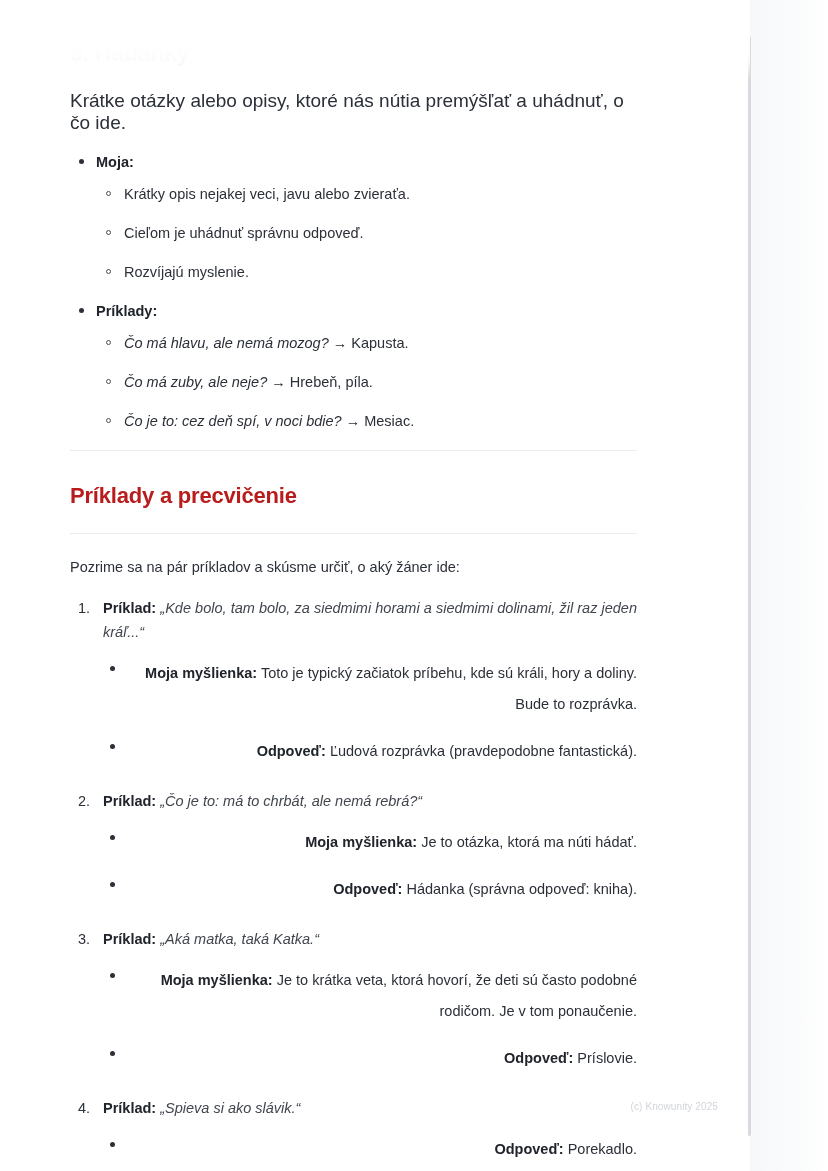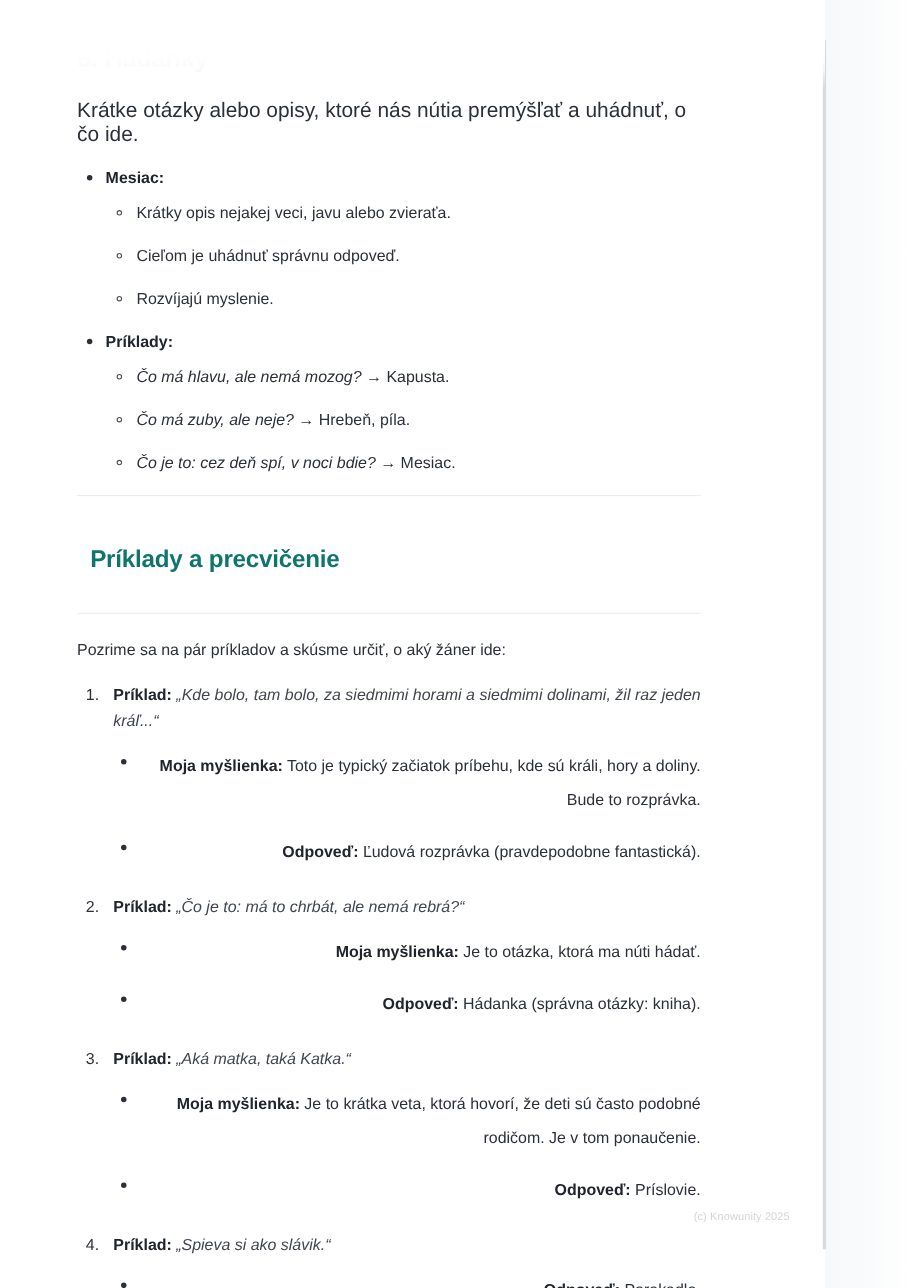--- a/index.html
+++ b/index.html
@@ -154,22 +154,22 @@
     border-top: 1px solid #ececee;
     margin: 0;
     width: 567px;
   }
   .rule-top { margin-top: 36px; }
 
   h2.section-head {
     font-size: 22px;
     line-height: 30px;
     font-weight: 700;
-    color: #0f766e;
-    margin: 12px;
+    color: #b91c1c;
+    margin: 0;
     padding: 30px 0 22px 0;
     letter-spacing: -0.2px;
   }
 
   p.intro {
     font-size: 14.5px;
     line-height: 22px;
     margin: 22px 0 0 0;
     color: #2b3038;
   }
@@ -251,21 +251,21 @@
 
 <div class="doc">
   <div class="col">
 
     <h2 class="section-faded">5. Hádanky</h2>
 
     <p class="lead">Krátke otázky alebo opisy, ktoré nás nútia premýšľať a uhádnuť, o čo ide.</p>
 
     <ul class="lvl1">
       <li class="lvl1-item">
-        <span class="lvl1-label">Mesiac:</span>
+        <span class="lvl1-label">Moja:</span>
         <ul class="lvl2">
           <li>Krátky opis nejakej veci, javu alebo zvieraťa.</li>
           <li>Cieľom je uhádnuť správnu odpoveď.</li>
           <li>Rozvíjajú myslenie.</li>
         </ul>
       </li>
 
       <li class="lvl1-item">
         <span class="lvl1-label">Príklady:</span>
         <ul class="lvl2">
@@ -320,21 +320,21 @@
           <span class="strong">Príklad:</span>
           <span class="quote">„Čo je to: má to chrbát, ale nemá rebrá?“</span>
         </div>
         <ul class="sub">
           <li>
             <span class="strong">Moja myšlienka:</span>
             <span>Je to otázka, ktorá ma núti hádať.</span>
           </li>
           <li>
             <span class="strong">Odpoveď:</span>
-            <span>Hádanka (správna otázky: kniha).</span>
+            <span>Hádanka (správna odpoveď: kniha).</span>
           </li>
         </ul>
       </li>
 
       <li class="example">
         <div class="example-line">
           <span class="strong">Príklad:</span>
           <span class="quote">„Aká matka, taká Katka.“</span>
         </div>
         <ul class="sub">

